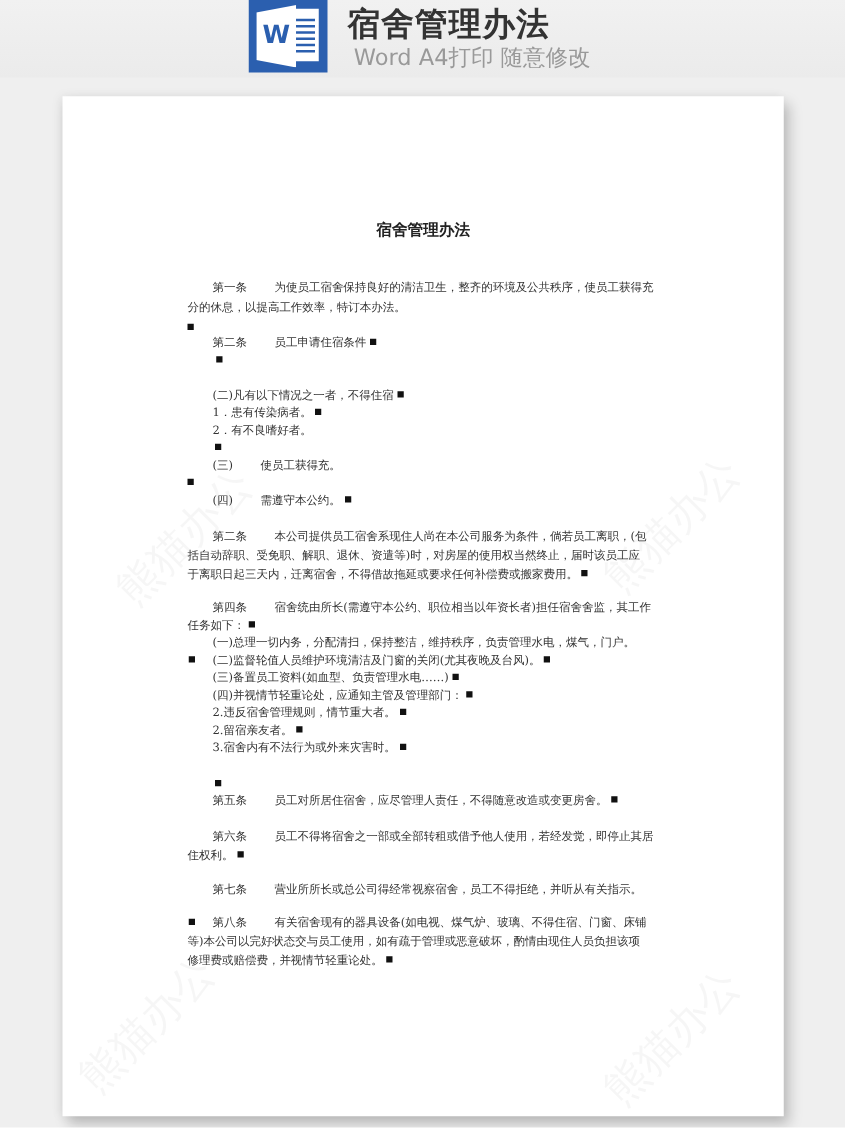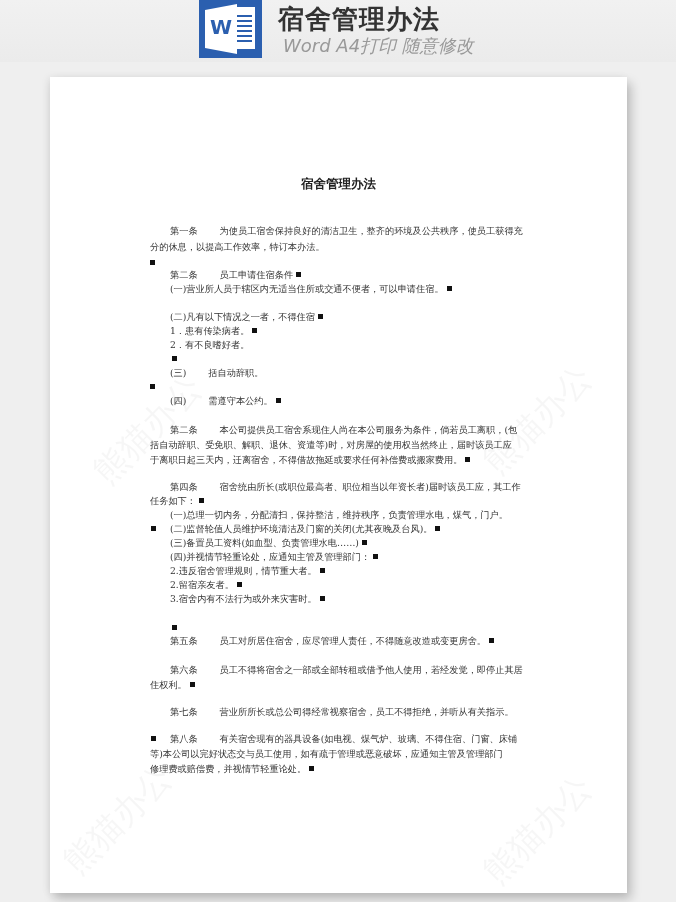--- a/index.html
+++ b/index.html
@@ -35,21 +35,21 @@
     color: #2b5faf;
   }
   .banner-title {
     position: absolute; left: 278px; top: 2px;
     font-family: "DejaVu Sans", sans-serif; font-weight: bold;
     font-size: 26px; color: #333333; letter-spacing: 1px;
   }
   .banner-sub {
     position: absolute; left: 283px; top: 34px;
     font-family: "DejaVu Sans", sans-serif;
-    font-size: 18px; color: #999999; font-style: italic;
+    font-size: 18px; color: #999999;
   }
   .page {
     position: absolute; left: 50px; top: 77px; width: 577px; height: 816px;
     background: #ffffff;
     box-shadow: 4px 6px 10px rgba(0,0,0,0.22), -2px 0 8px rgba(0,0,0,0.06);
     overflow: hidden;
   }
   .wm {
     position: absolute; font-family: "DejaVu Sans", sans-serif;
     font-size: 34px; color: rgba(0,0,0,0.035); transform: rotate(-45deg);
@@ -98,47 +98,47 @@
   <div class="wm" style="left:0px;top:720px">熊猫办公</div>
   <div class="wm" style="left:420px;top:730px">熊猫办公</div>
 
   <div class="doc-title">宿舍管理办法</div>
 
   <div class="line" style="left:120px;top:148px"><span>第一条</span><span class="gap"></span><span>为使员工宿舍保持良好的清洁卫生，整齐的环境及公共秩序，使员工获得充</span></div>
   <div class="line" style="left:100px;top:164px"><span>分的休息，以提高工作效率，特订本办法。</span></div>
   <div class="line" style="left:100px;top:180px"><span class="mark solo"></span></div>
 
   <div class="line" style="left:120px;top:192px"><span>第二条</span><span class="gap"></span><span>员工申请住宿条件</span><span class="mark"></span></div>
-  <div class="line" style="left:120px;top:206px"><span>(一)营业所人员于辖区内无适当住所或交通不便者，可以申请住宿。</span><span class="mark"></span></div>
+  <div class="line" style="left:120px;top:206px"><span class="mark"></span></div>
   <div class="line" style="left:120px;top:234px"><span>(二)凡有以下情况之一者，不得住宿</span><span class="mark"></span></div>
   <div class="line" style="left:120px;top:248px"><span>1．患有传染病者。</span><span class="mark"></span></div>
   <div class="line" style="left:120px;top:262px"><span>2．有不良嗜好者。</span></div>
   <div class="line" style="left:122px;top:276px"><span class="mark solo"></span></div>
-  <div class="line" style="left:120px;top:290px"><span>(三)</span><span class="gap"></span><span>括自动辞职。</span></div>
+  <div class="line" style="left:120px;top:290px"><span>(三)</span><span class="gap"></span><span>使员工获得充。</span></div>
   <div class="line" style="left:100px;top:304px"><span class="mark solo"></span></div>
   <div class="line" style="left:120px;top:318px"><span>(四)</span><span class="gap"></span><span>需遵守本公约。</span><span class="mark"></span></div>
 
   <div class="line" style="left:100px;top:362px"><span>括自动辞职、受免职、解职、退休、资遣等)时，对房屋的使用权当然终止，届时该员工应</span></div>
   <div class="line" style="left:120px;top:347px"><span>第二条</span><span class="gap"></span><span>本公司提供员工宿舍系现住人尚在本公司服务为条件，倘若员工离职，(包</span></div>
   <div class="line" style="left:100px;top:377px"><span>于离职日起三天内，迁离宿舍，不得借故拖延或要求任何补偿费或搬家费用。</span><span class="mark"></span></div>
 
-  <div class="line" style="left:120px;top:404px"><span>第四条</span><span class="gap"></span><span>宿舍统由所长(或职位最高者、职位相当以年资长者)届时该员工应，其工作</span></div>
+  <div class="line" style="left:120px;top:404px"><span>第四条</span><span class="gap"></span><span>宿舍统由所长(需遵守本公约、职位相当以年资长者)担任宿舍舍监，其工作</span></div>
   <div class="line" style="left:100px;top:418px"><span>任务如下：</span><span class="mark"></span></div>
   <div class="line" style="left:101px;top:446px"><span class="mark lead"></span><span>(二)监督轮值人员维护环境清洁及门窗的关闭(尤其夜晚及台风)。</span><span class="mark"></span></div>
   <div class="line" style="left:120px;top:432px"><span>(一)总理一切内务，分配清扫，保持整洁，维持秩序，负责管理水电，煤气，门户。</span></div>
   <div class="line" style="left:120px;top:460px"><span>(三)备置员工资料(如血型、负责管理水电……)</span><span class="mark"></span></div>
   <div class="line" style="left:120px;top:474px"><span>(四)并视情节轻重论处，应通知主管及管理部门：</span><span class="mark"></span></div>
   <div class="line" style="left:120px;top:488px"><span>2.违反宿舍管理规则，情节重大者。</span><span class="mark"></span></div>
   <div class="line" style="left:120px;top:502px"><span>2.留宿亲友者。</span><span class="mark"></span></div>
   <div class="line" style="left:120px;top:516px"><span>3.宿舍内有不法行为或外来灾害时。</span><span class="mark"></span></div>
   <div class="line" style="left:122px;top:545px"><span class="mark solo"></span></div>
 
   <div class="line" style="left:120px;top:558px"><span>第五条</span><span class="gap"></span><span>员工对所居住宿舍，应尽管理人责任，不得随意改造或变更房舍。</span><span class="mark"></span></div>
 
   <div class="line" style="left:120px;top:587px"><span>第六条</span><span class="gap"></span><span>员工不得将宿舍之一部或全部转租或借予他人使用，若经发觉，即停止其居</span></div>
   <div class="line" style="left:100px;top:602px"><span>住权利。</span><span class="mark"></span></div>
 
   <div class="line" style="left:120px;top:629px"><span>第七条</span><span class="gap"></span><span>营业所所长或总公司得经常视察宿舍，员工不得拒绝，并听从有关指示。</span></div>
 
   <div class="line" style="left:101px;top:656px"><span class="mark lead"></span><span>第八条</span><span class="gap"></span><span>有关宿舍现有的器具设备(如电视、煤气炉、玻璃、不得住宿、门窗、床铺</span></div>
-  <div class="line" style="left:100px;top:671px"><span>等)本公司以完好状态交与员工使用，如有疏于管理或恶意破坏，应通知主管及管理部门</span></div>
+  <div class="line" style="left:100px;top:671px"><span>等)本公司以完好状态交与员工使用，如有疏于管理或恶意破坏，酌情由现住人员负担该项</span></div>
   <div class="line" style="left:100px;top:686px"><span>修理费或赔偿费，并视情节轻重论处。</span><span class="mark"></span></div>
 </div>
 
 </body></html>

